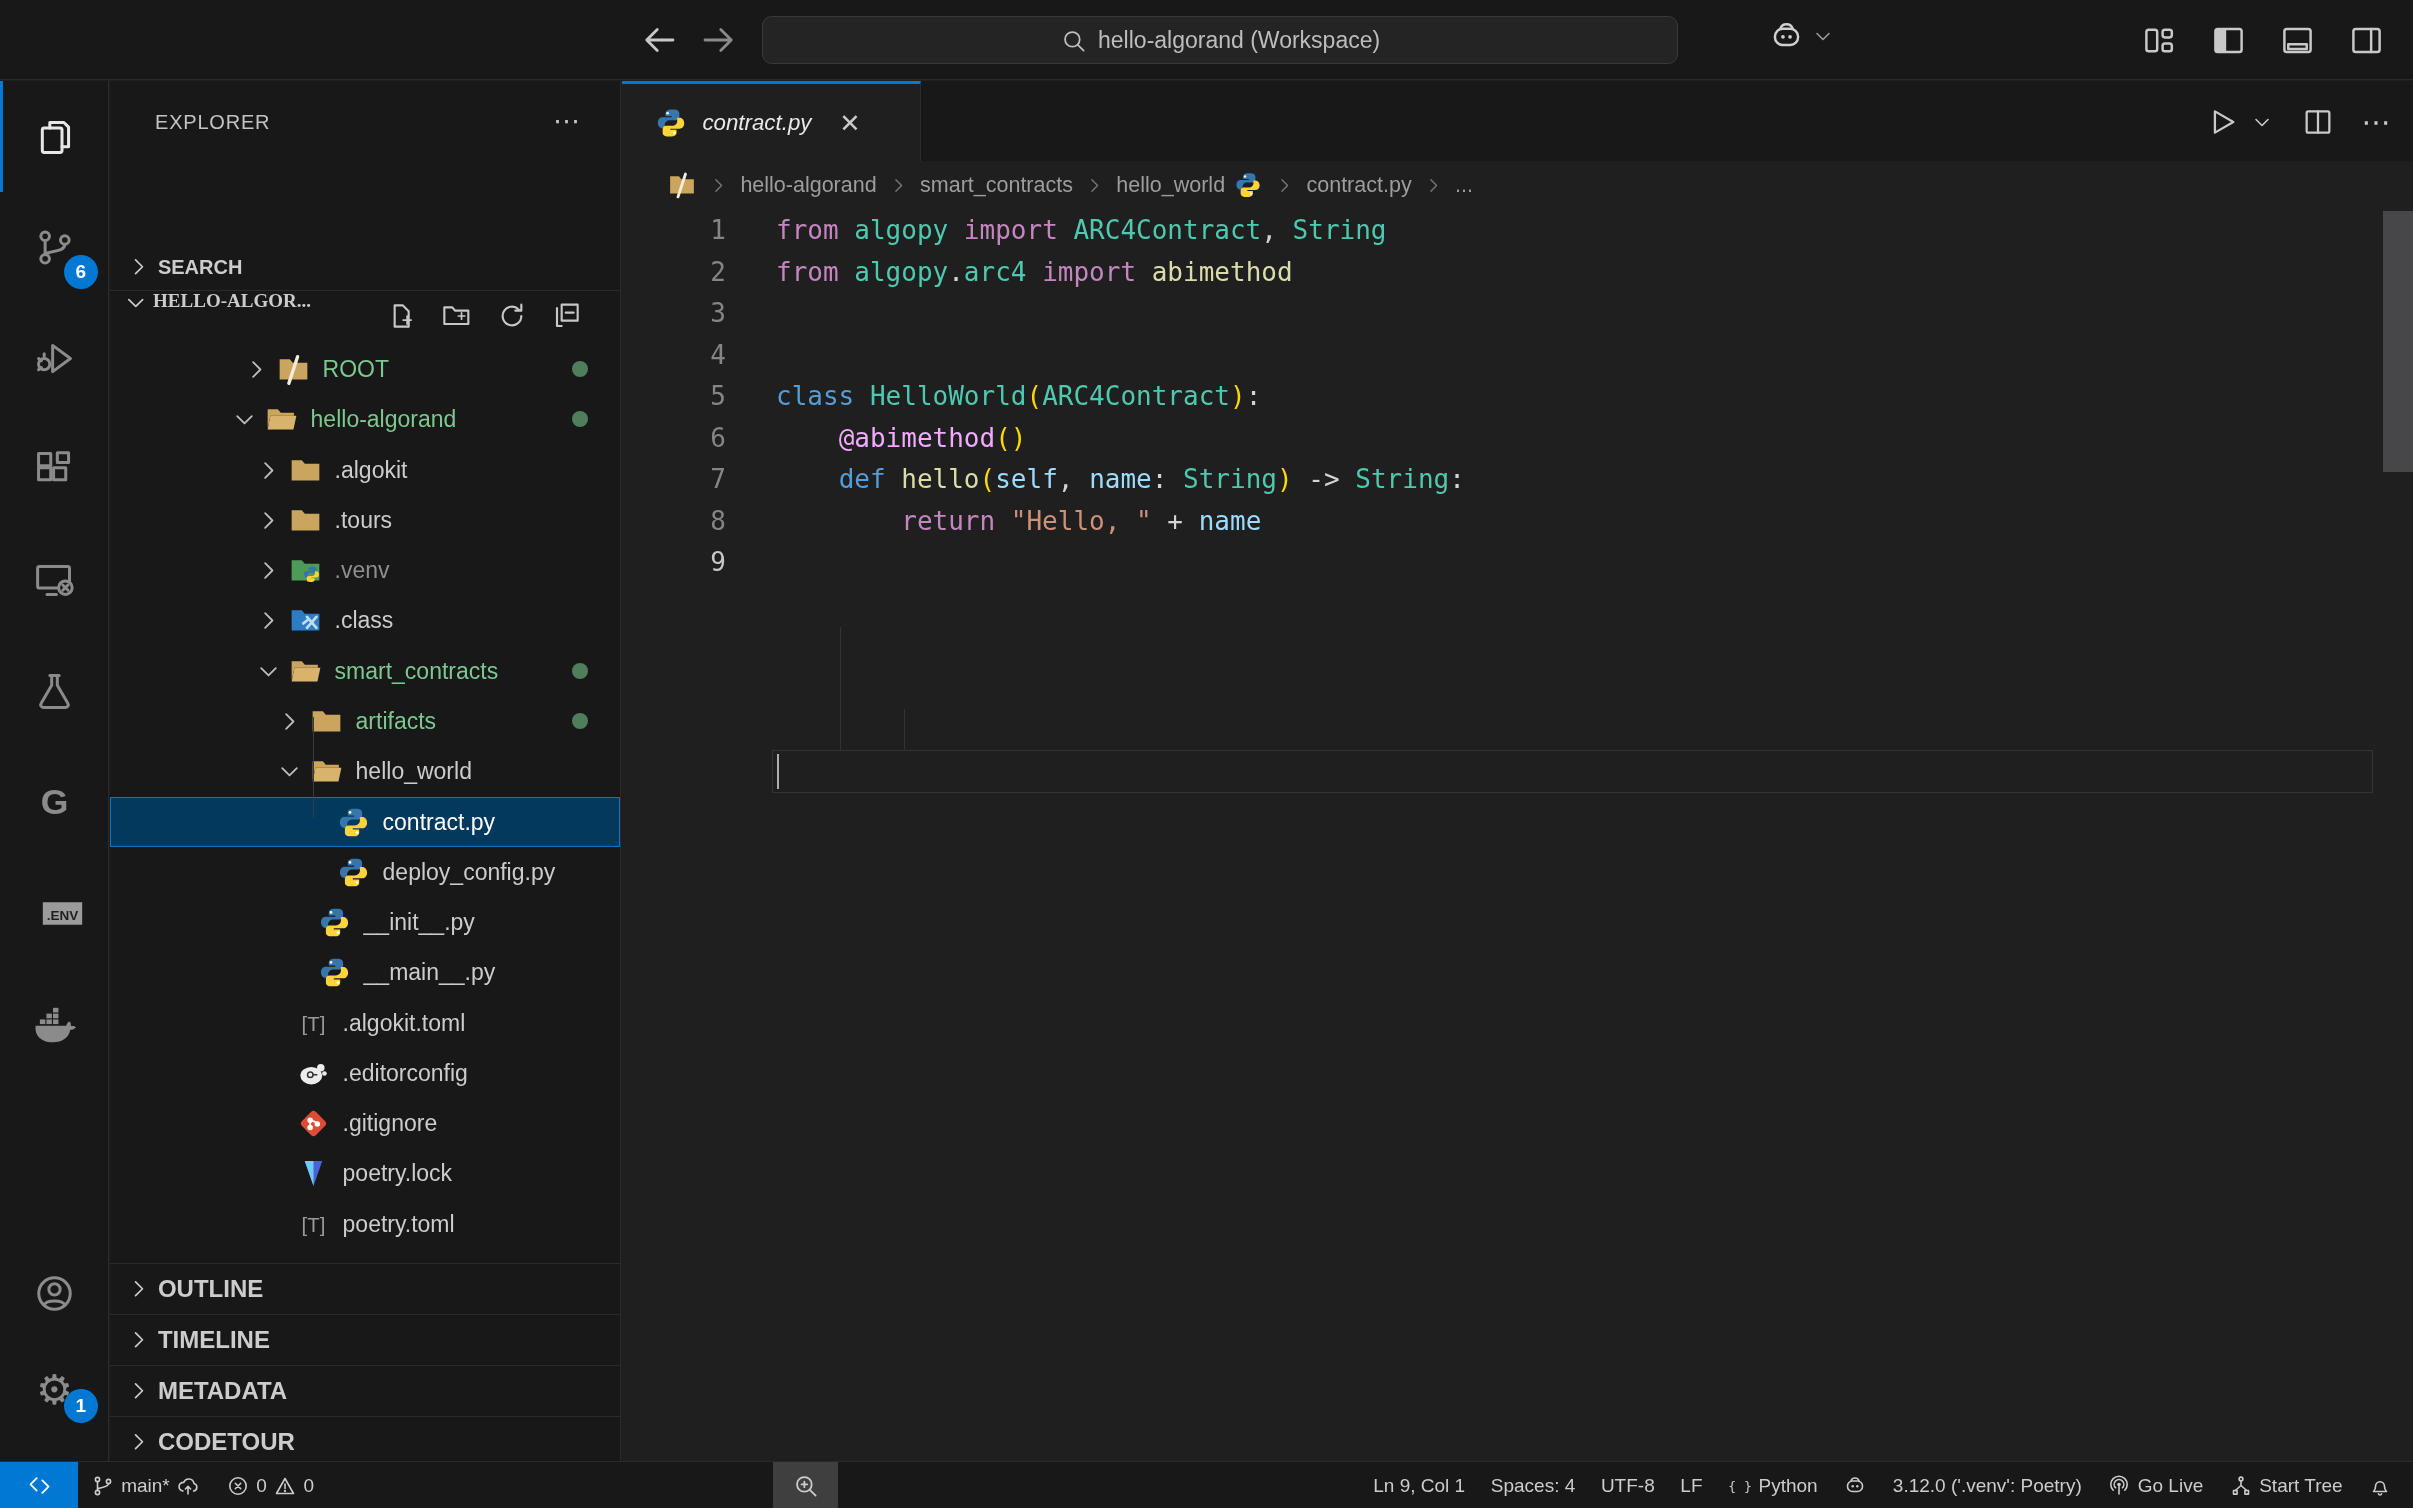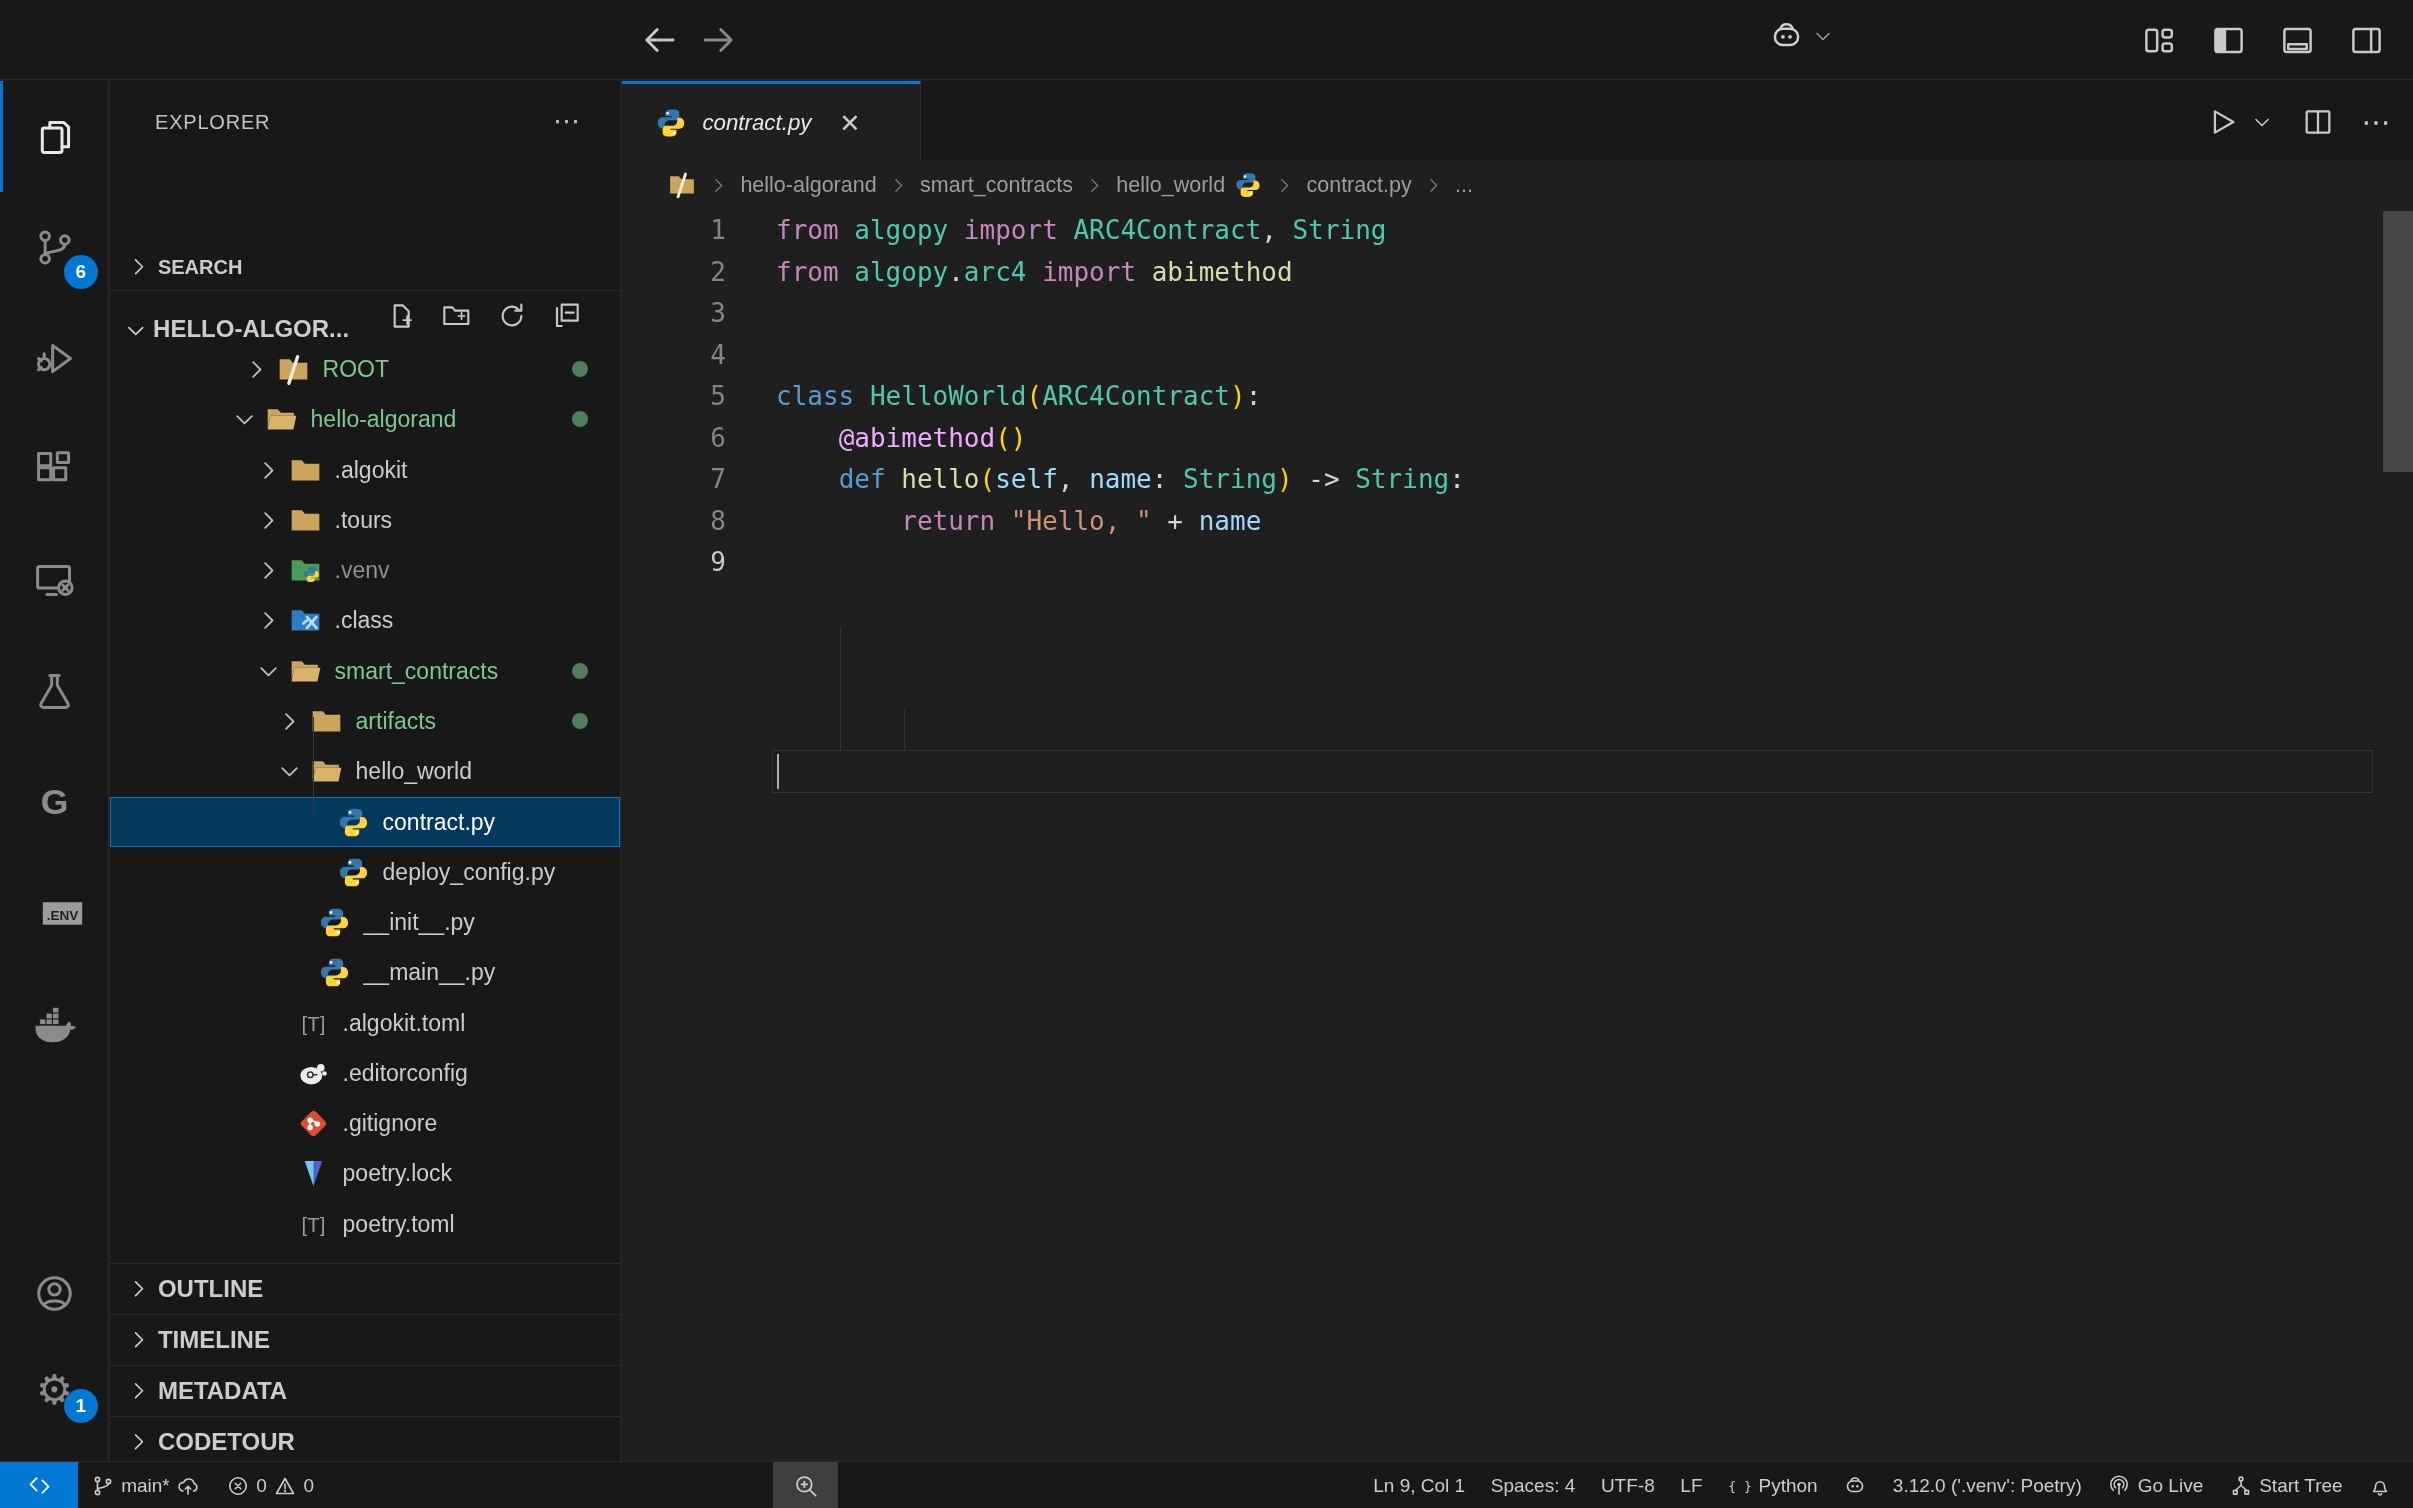--- a/index.html
+++ b/index.html
@@ -30,21 +30,21 @@
   .ab-item .icn { width:45px; height:45px; }
   .ab-badge { position:absolute; right:11.2px; bottom:14.4px; min-width:34px; height:34px; padding:0 4.8px; border-radius:19px; background:#0078D4; color:#fff; font-size:19px; font-weight:bold; display:flex; align-items:center; justify-content:center; }
 
   
   .sidebar { position:absolute; left:110px; top:81px; width:511px; height:1380px; background:#181818; border-right:0.8px solid #2B2B2B; overflow:hidden; }
   .sb-header { position:absolute; left:0; top:0; width:100%; height:83px; display:flex; align-items:center; }
   .sb-title { margin-left:45px; font-size:20px; letter-spacing:0.8px; color:#C3C3C3; }
   .sb-more { position:absolute; right:32px; top:24px; width:35px; height:35px; color:#C3C3C3; font-size:27px; letter-spacing:2.4px; }
   .sb-pane-row { position:absolute; left:0; width:100%; height:46px; display:flex; align-items:center; font-weight:bold; font-size:20px; color:#CCCCCC; }
   .sb-pane-row .icn, .sect .icn { width:25.5px; height:25.5px; margin:0 6.4px 0 16px; color:#CCCCCC; }
-  .proj-header { position:absolute; left:0; top:209px; width:100%; height:53px; display:flex; align-items:flex-end; font-weight:bold; font-size:24px; }
+  .proj-header { position:absolute; left:0; top:209px; width:100%; height:53px; display:flex; align-items:flex-start; font-weight:bold; font-size:19px;font-family:Liberation Serif, serif; }
   .proj-actions { position:absolute; right:35px; top:9.6px; display:flex; gap:21px; }
   .proj-actions .pa-btn { width:34px; height:34px; color:#C7C7C7; }
   .proj-actions .icn { width:32px; height:32px; }
 
   .tree { position:absolute; left:0; top:263px; width:100%; }
   .tree-row { position:absolute; left:0; width:100%; height:50px; display:flex; align-items:center; font-size:23px; color:#CCCCCC; }
   .tree-row.selected { background:#04395E; outline:1.6px solid #0B72C4; outline-offset:-1.6px; color:#FFFFFF; }
   .tree-row .chev { width:27px; height:27px; color:#BDBDBD; flex:none; }
   .tree-row .ficon { width:35px; height:35px; margin:0 11.2px 0 6.4px; flex:none; }
   .tree-row .lbl { white-space:nowrap; }
@@ -99,20 +99,27 @@
   <div class="titlebar">
     <div class="nav-arrow" style="left:638px">
       <svg class="icn" viewBox="0 0 24 24">
           <path d="M20 12H5 M11 6l-6 6 6 6"></path>
         </svg>
     </div>
     <div class="nav-arrow fwd" style="left:698px">
       <svg class="icn" viewBox="0 0 24 24">
           <path d="M4 12h15 M13 6l6 6-6 6"></path>
         </svg>
+    </div>
+    <div class="cmd-center">
+      <svg class="icn" viewBox="0 0 24 24">
+          <circle cx="11" cy="11" r="6.5"></circle>
+          <path d="M15.8 15.8L21 21"></path>
+        </svg>
+      <span>hello-algorand (Workspace)</span>
     </div>
     <div class="copilot-wrap">
       <svg class="icn" viewBox="0 0 24 24">
           <rect x="4.5" y="7" width="15" height="10.5" rx="5"></rect>
           <circle cx="9.7" cy="12.2" r="1.2" fill="currentColor" stroke="none"></circle>
           <circle cx="14.3" cy="12.2" r="1.2" fill="currentColor" stroke="none"></circle>
           <path d="M8 7c.4-1.8 1.8-3 4-3s3.6 1.2 4 3"></path>
         </svg>
       <svg class="icn chev" viewBox="0 0 24 24">
           <path d="M6 9.5l6 6 6-6"></path>

